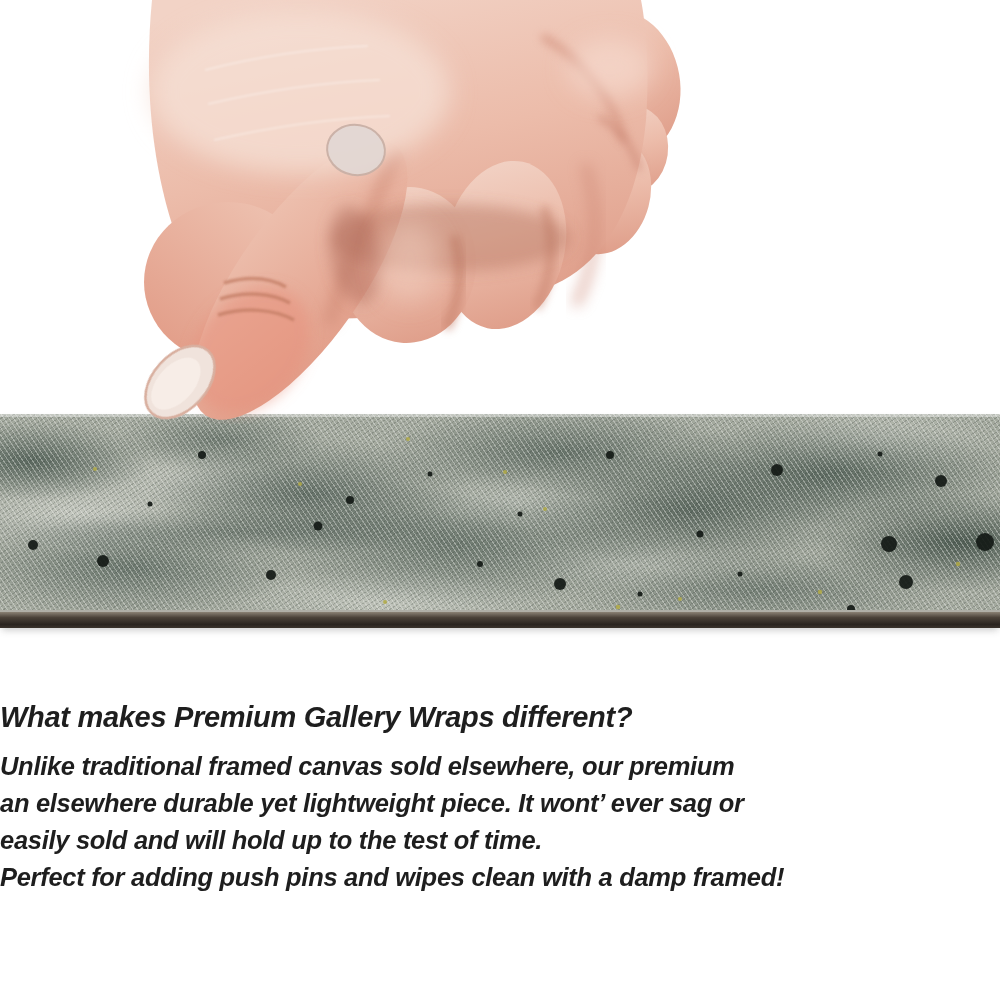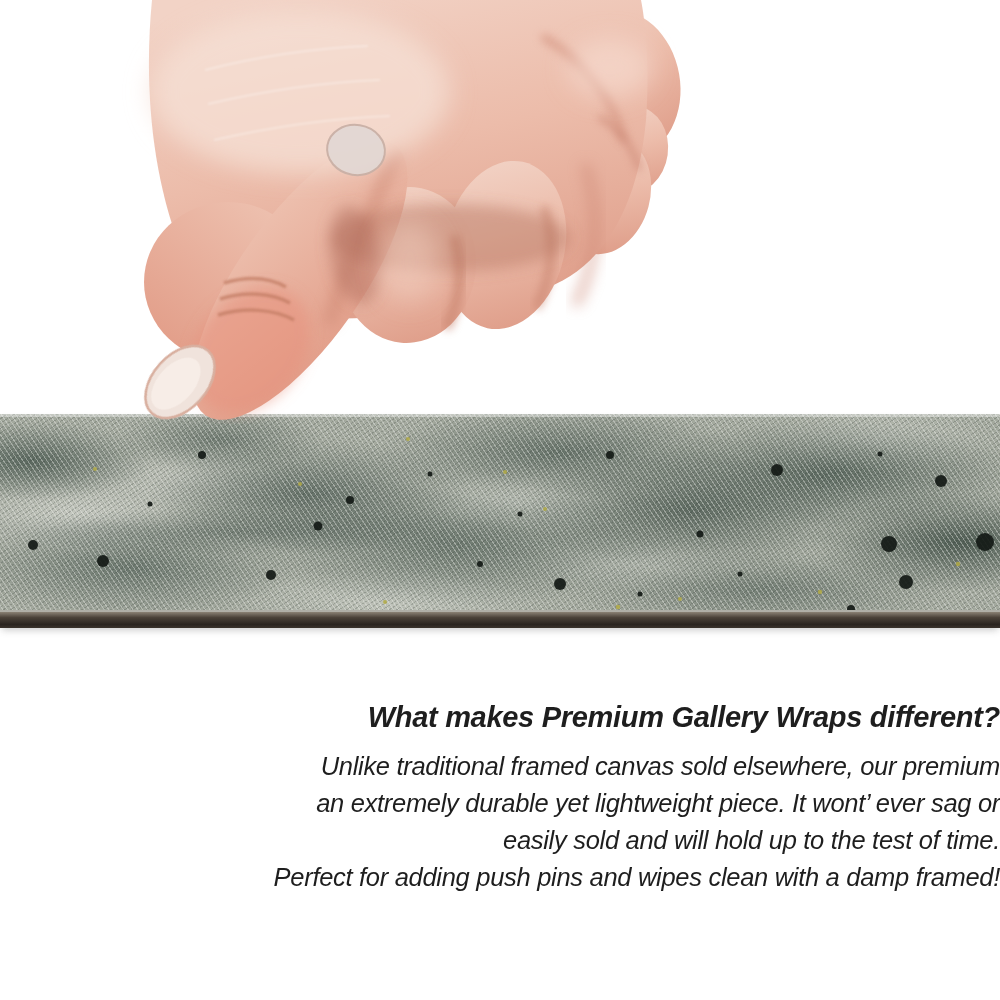--- a/index.html
+++ b/index.html
@@ -51,27 +51,27 @@
     background:rgba(255,255,255,.38);
   }
   .panel-edge{
     position:absolute;left:0;bottom:0;width:100%;height:16px;
     border-top:2px solid rgba(216,218,209,.75);
     background:linear-gradient(180deg,#8a8174 0%,#4a4138 35%,#2a241f 78%,#3a332c 100%);
   }
   
   .info{
     position:absolute;left:0;right:0;top:700px;z-index:2;
-    text-align:right;color:#1e1e1e;font-style:italic;letter-spacing:-0.3px;
+    text-align:left;color:#1e1e1e;font-style:italic;letter-spacing:-0.3px;
   }
   .info h2{
     margin:0 0 13px 0;font-size:29px;font-weight:600;line-height:1.2;
   }
   .info .line{
-    margin:0;font-size:25.5px;font-weight:400;line-height:37.2px;
+    margin:0;font-size:25.5px;font-weight:700;line-height:37.2px;
   }
 </style>
 </head>
 <body>
 
 <div class="stage">
 
   <svg class="hand-svg" width="1000" height="424" viewBox="0 0 1000 424" role="img" aria-label="Hand in a fist with thumb pressing down toward the canvas edge">
     <defs>
       <linearGradient id="skin" x1="0.2" y1="0" x2="0.55" y2="1">
@@ -209,18 +209,18 @@
         <circle cx="385" cy="188" r="2"></circle>
       </g>
     </svg>
     <div class="strip-top-light"></div>
     <div class="panel-edge"></div>
   </div>
 
   <section class="info">
     <h2>What makes Premium Gallery Wraps different?</h2>
     <p class="line">Unlike traditional framed canvas sold elsewhere, our premium</p>
-    <p class="line">an extremely durable yet lightweight piece. It wont’ ever sag or</p>
+    <p class="line">an elsewhere durable yet lightweight piece. It wont’ ever sag or</p>
     <p class="line">easily sold and will hold up to the test of time.</p>
     <p class="line">Perfect for adding push pins and wipes clean with a damp framed!</p>
   </section>
 
 </div>
 
 </body></html>

